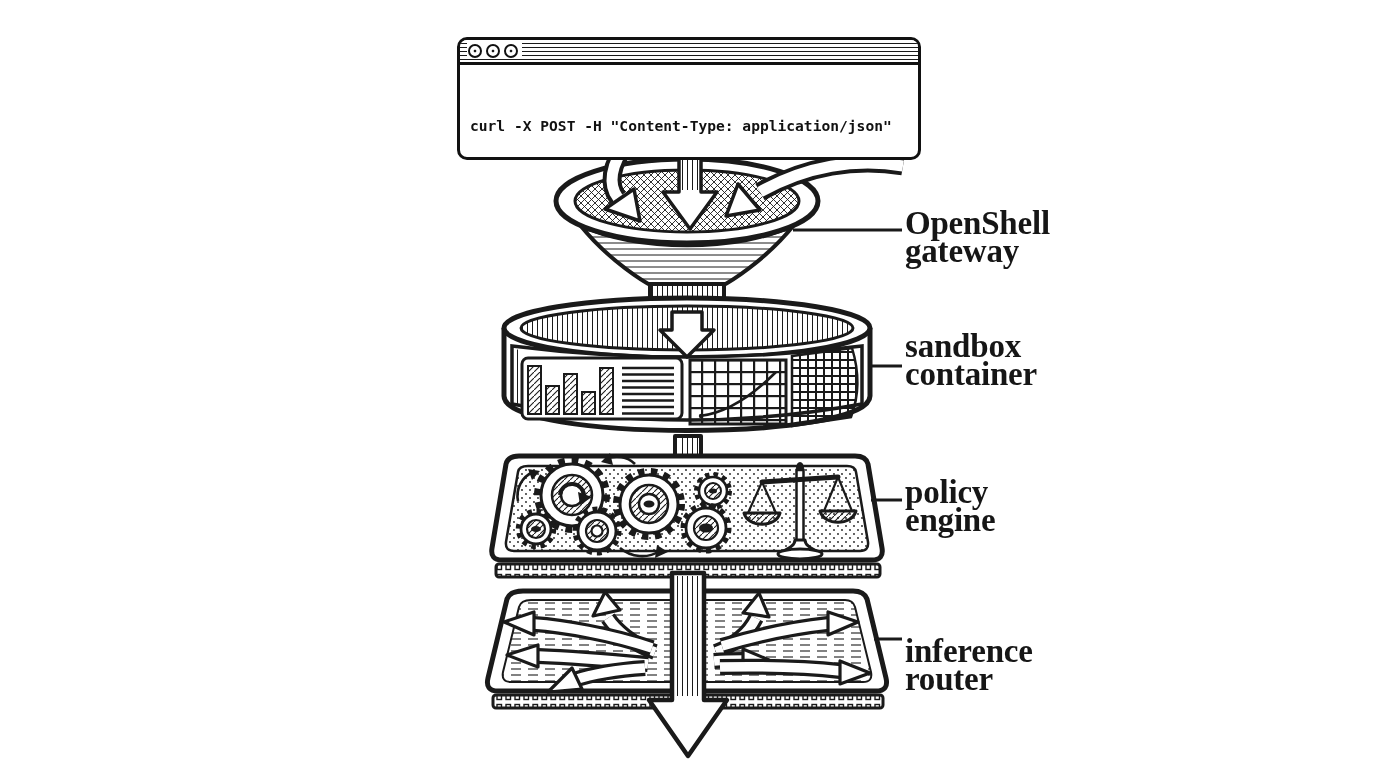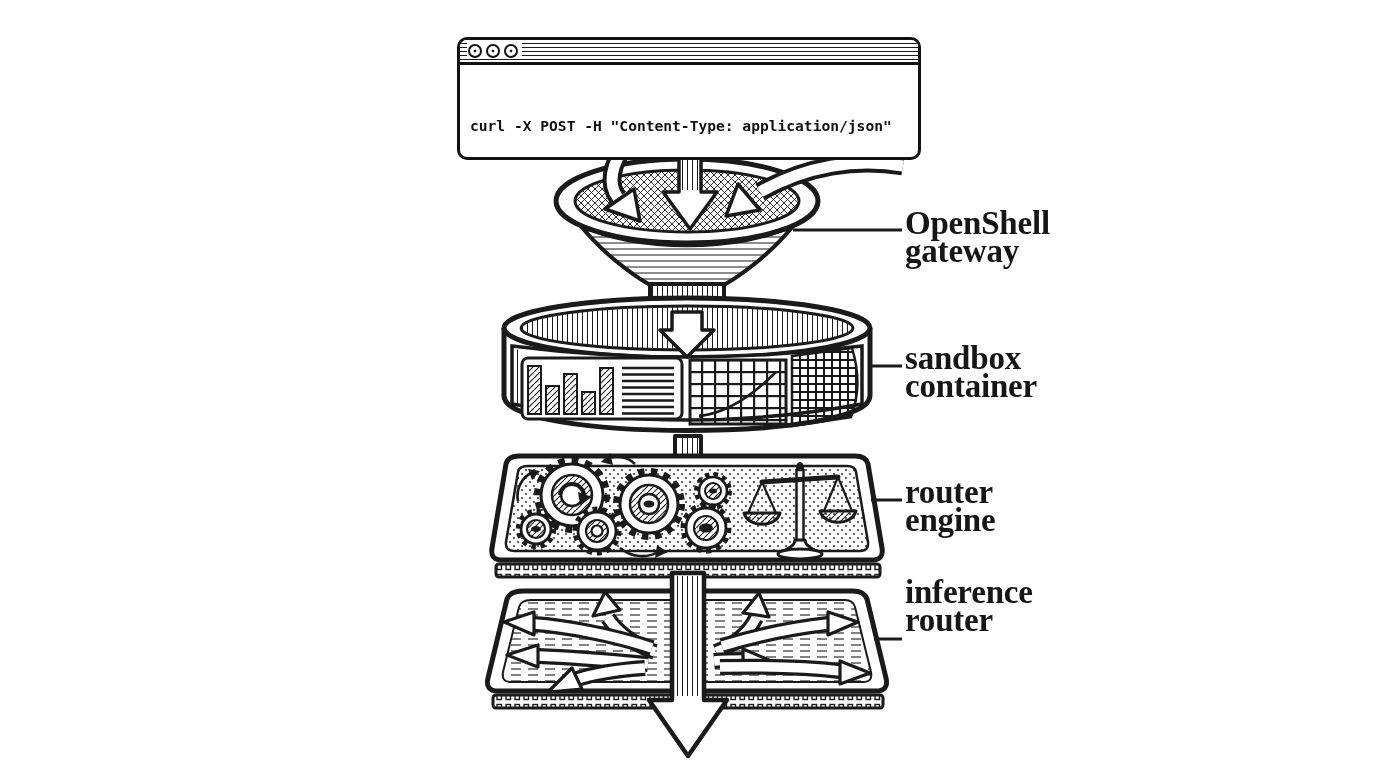--- a/index.html
+++ b/index.html
@@ -261,17 +261,17 @@
   </div>
   <div class="terminal-body">
     <div>curl -X POST -H "Content-Type: application/json"</div>
     
     
     
   </div>
 </div>
 
 <div class="stage-label" style="top:209px">OpenShell gateway</div>
-<div class="stage-label" style="top:344px">sandbox container</div>
-<div class="stage-label" style="top:478px">router engine</div>
-<div class="stage-label" style="top:578px">inference router</div>
+<div class="stage-label" style="top:332px">sandbox container</div>
+<div class="stage-label" style="top:478px">policy engine</div>
+<div class="stage-label" style="top:637px">inference router</div>
 
 </div>
 
 </body></html>

